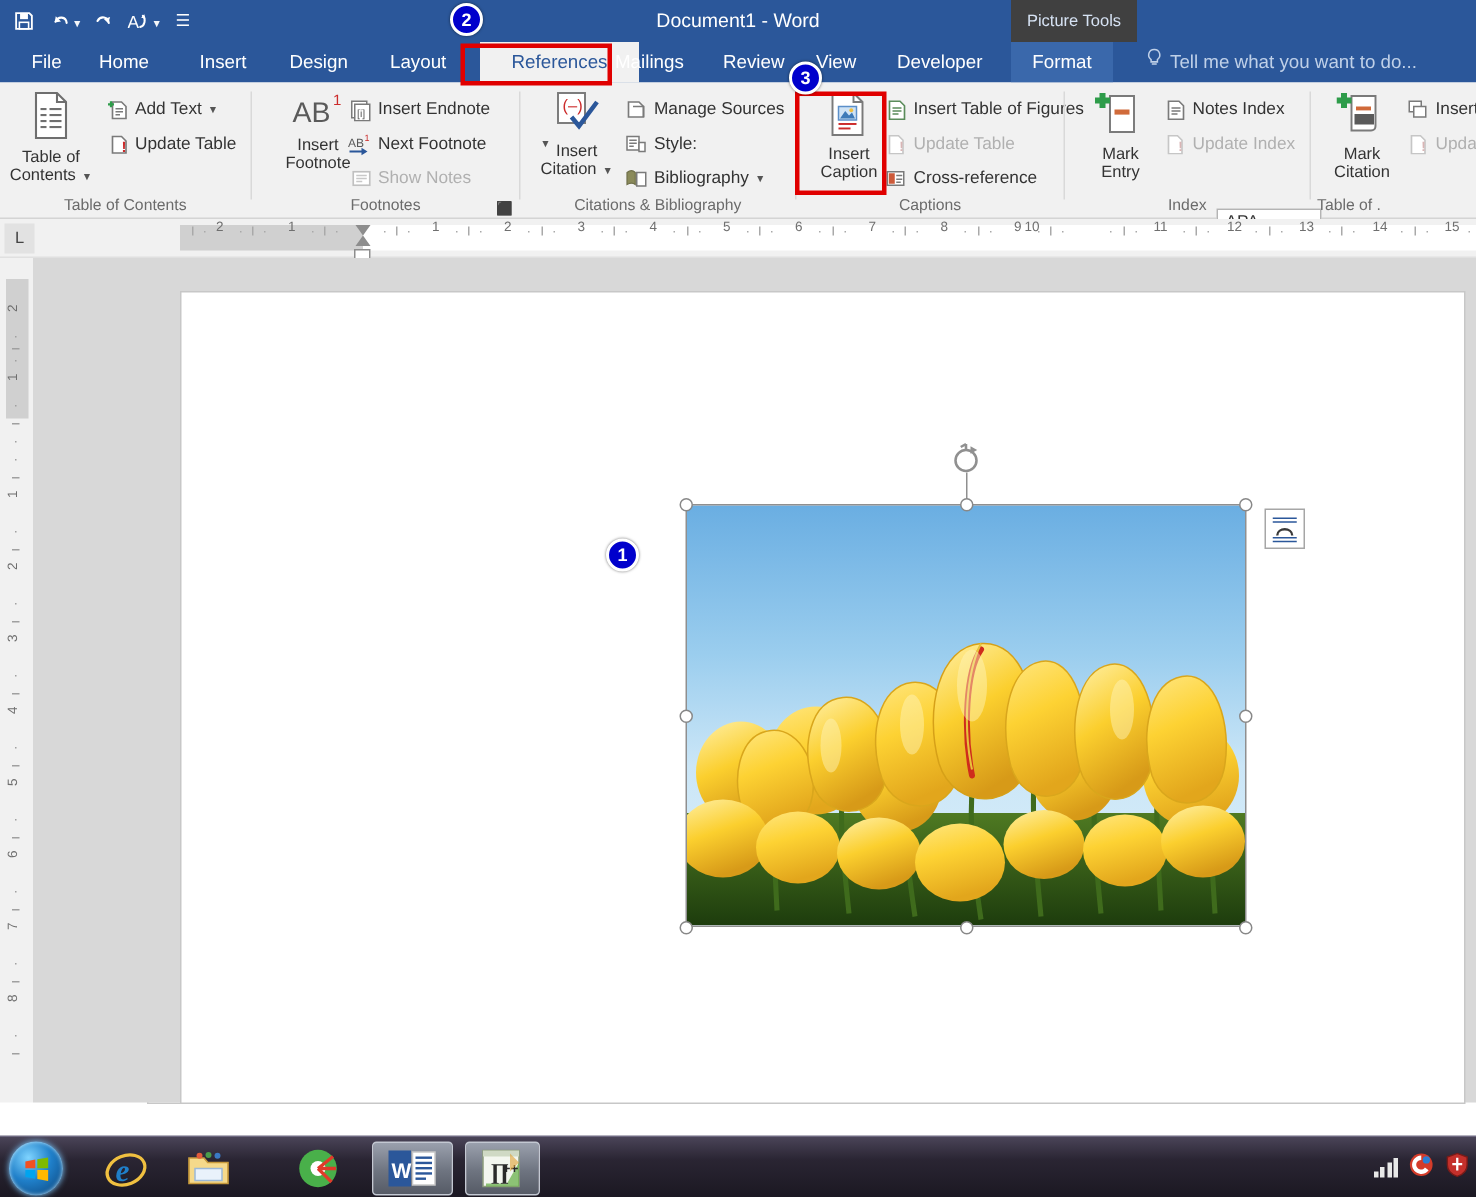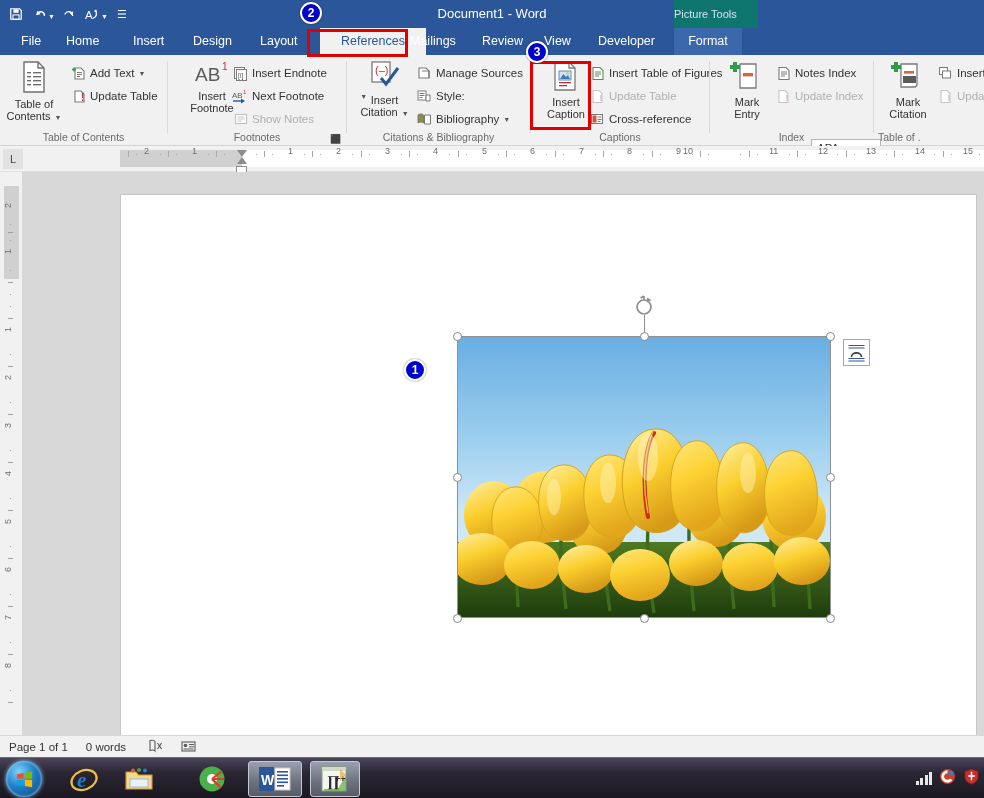--- a/index.html
+++ b/index.html
@@ -22,22 +22,22 @@
     width: 24px; height: 24px; display: flex; align-items: center; justify-content: center;
     color: #ffffff; font-size: 14px; line-height: 1;
   }
   .qat-caret { font-size: 7px; margin-left: -4px; margin-right: 2px; opacity: .95; padding-top:4px;}
   .doc-title {
     position: absolute; left: 0; top: 0; width: 984px; height: 28px;
     line-height: 28px; text-align: center; font-size: 13px; color: #ffffff;
   }
   .picture-tools-tab {
     position: absolute; left: 674px; top: 0; width: 84px; height: 28px;
-    background: #0f766e; color: #d6e2f3; font-size: 11px;
-    text-align: left; line-height: 28px;
+    background: #404040; color: #d6e2f3; font-size: 11px;
+    text-align: center; line-height: 28px;
   }
 
   
   .tabsrow {
     position: absolute; left: 0; top: 28px; width: 984px; height: 27px;
     background: #2b579a;
   }
   .tab {
     position: absolute; top: 0; height: 27px; line-height: 27px;
     font-size: 12.5px; color: #ffffff; text-align: center; padding: 0 9px;
@@ -262,20 +262,28 @@
     <div class="tab" style="left:57px;">Home</div>
     <div class="tab" style="left:124px;">Insert</div>
     <div class="tab" style="left:184px;">Design</div>
     <div class="tab" style="left:251px;">Layout</div>
     <div class="tab active" style="left:320px;width:106px;">References</div>
     <div class="tab" style="left:401px;">Mailings</div>
     <div class="tab" style="left:473px;">Review</div>
     <div class="tab" style="left:535px;">View</div>
     <div class="tab" style="left:589px;">Developer</div>
     <div class="tab ctx" style="left:674px;width:68px;">Format</div>
+    <div class="tellme">
+      <span class="bulb">
+        <svg width="11" height="13" viewBox="0 0 12 14">
+            <path d="M6 1a4 4 0 0 0-2.3 7.3V10h4.6V8.3A4 4 0 0 0 6 1z" fill="none" stroke="#bfd0e8" stroke-width="1.1"></path>
+            <rect x="4.2" y="11" width="3.6" height="1.1" fill="#bfd0e8"></rect>
+          </svg>
+      </span><span>Tell me what you want to do...</span>
+    </div>
   </div>
 
   <div class="ribbon">
 
     <div class="group" style="left:0;width:167px;">
       <div class="bigbtn" style="left:3px;top:5px;width:62px;">
         <span class="ico">
           <svg width="30" height="34" viewBox="0 0 30 34">
               <path d="M5 2h14l6 6v24H5z" fill="#fff" stroke="#6f6f6f" stroke-width="1.4"></path>
               <path d="M19 2v6h6" fill="none" stroke="#6f6f6f" stroke-width="1.4"></path>
@@ -797,41 +805,20 @@
       </div>
 
 
     </div>
   </div>
 
   <div class="badge" style="left:404px;top:359px;">1</div>
   <div class="badge" style="left:300px;top:2px;">2</div>
   <div class="badge" style="left:526px;top:41px;">3</div>
 
-  <div class="statusbar">
-    <span class="sb-item">Page 1 of 1</span>
-    <span class="sb-item" style="margin-left:18px;">0 words</span>
-    <span class="sb-item" style="margin-left:22px;">
-      <svg width="15" height="14" viewBox="0 0 15 14">
-          <path d="M2 1.5 C4 1 6 1 7 2.5 V12 C6 10.8 4 10.8 2 11.5Z" fill="none" stroke="#5a5a5a" stroke-width="1.1"></path>
-          <path d="M9.5 4 L13.5 10 M13.5 4 L9.5 10" stroke="#5a5a5a" stroke-width="1.2"></path>
-        </svg>
-    </span>
-    <span class="sb-item" style="margin-left:18px;">
-      <svg width="15" height="14" viewBox="0 0 15 14">
-          <rect x="1" y="3" width="13" height="9" fill="none" stroke="#5a5a5a" stroke-width="1.1"></rect>
-          <circle cx="4.5" cy="6.5" r="1.8" fill="#5a5a5a"></circle>
-          <g fill="#5a5a5a">
-            <rect x="8" y="5" width="5" height="1"></rect>
-            <rect x="8" y="7.3" width="5" height="1"></rect>
-            <rect x="2.5" y="9.5" width="10" height="1"></rect>
-          </g>
-        </svg>
-    </span>
-  </div>
 
   <div class="taskbar">
     <div class="startorb">
       <svg width="19" height="19" viewBox="0 0 20 20">
           <g>
             <path d="M2 4.5 L9 3.2 V9.3 H2Z" fill="#f25022"></path>
             <path d="M10.4 3 L18 1.7 V9.3 H10.4Z" fill="#7fba00"></path>
             <path d="M2 10.6 H9 V16.7 L2 15.4Z" fill="#00a4ef"></path>
             <path d="M10.4 10.6 H18 V18.2 L10.4 16.9Z" fill="#ffb900"></path>
           </g>

